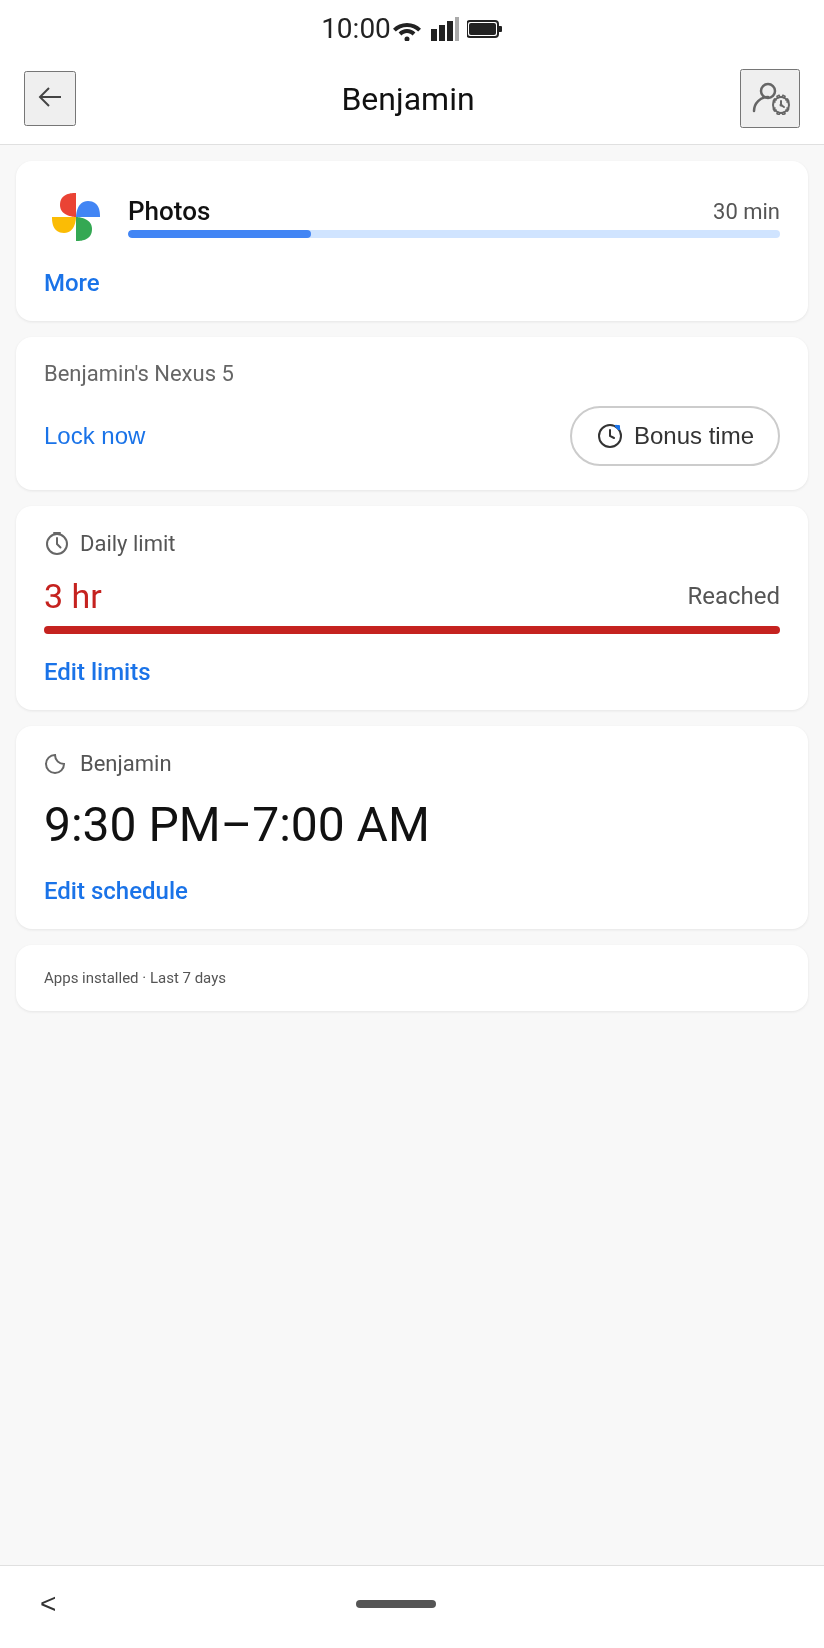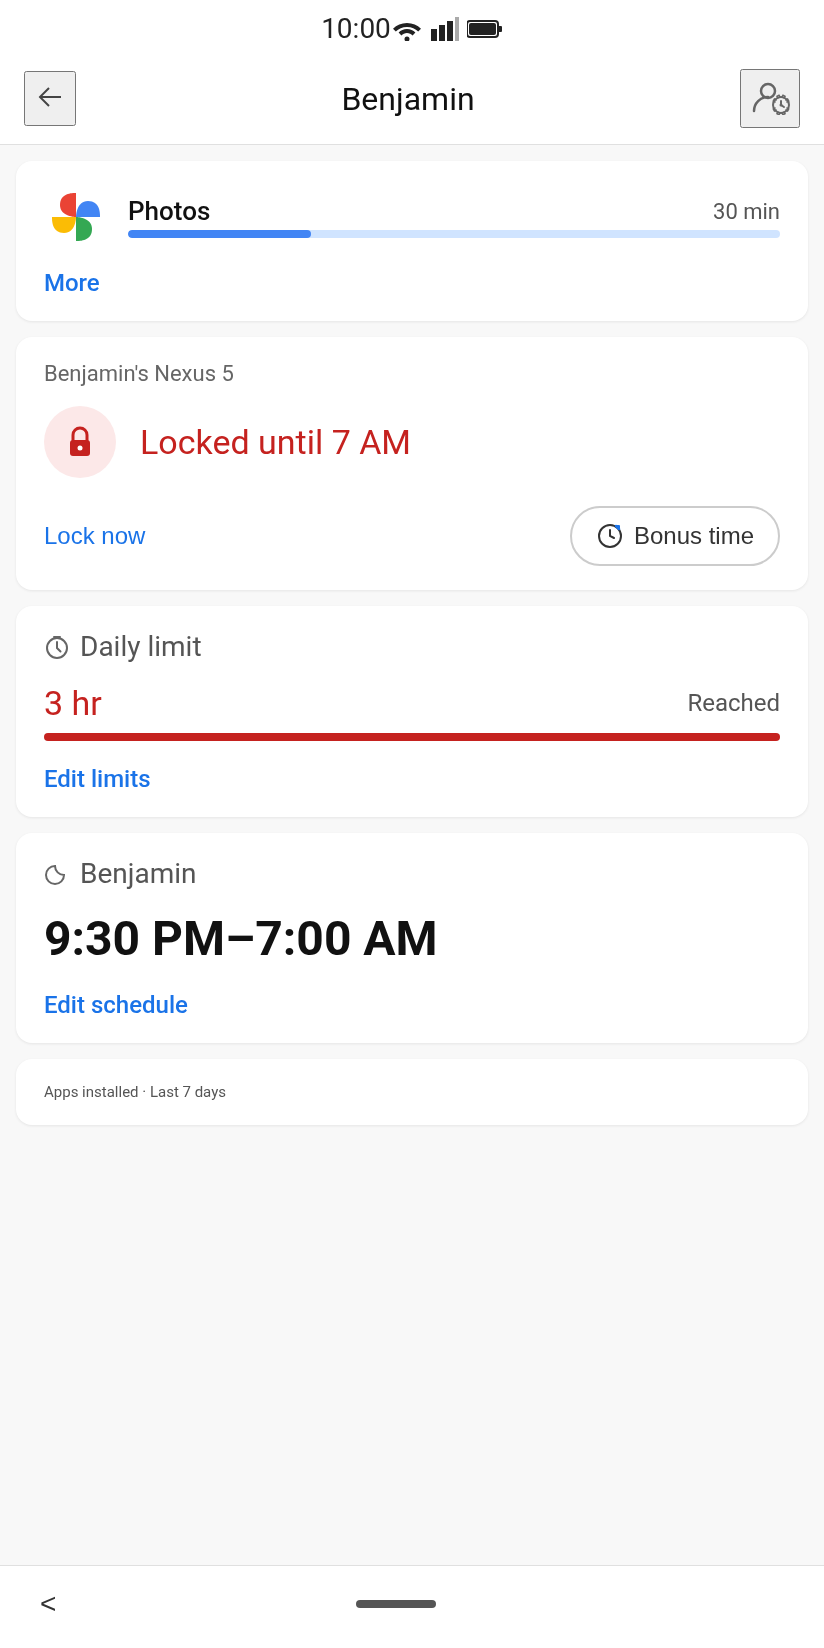--- a/index.html
+++ b/index.html
@@ -168,21 +168,21 @@
       color: #333;
       cursor: pointer;
       background: #fff;
     }
 
     
     .section-label {
       display: flex;
       align-items: center;
       gap: 10px;
-      font-size: 28px;
+      font-size: 22px;
       color: #555;
       margin-bottom: 20px;
     }
     .limit-row {
       display: flex;
       justify-content: space-between;
       align-items: center;
       margin-bottom: 10px;
     }
     .limit-value {
@@ -204,21 +204,21 @@
     .edit-link {
       font-size: 24px;
       color: #1a73e8;
       font-weight: 500;
       cursor: pointer;
     }
 
     
     .bedtime-time {
       font-size: 48px;
-      font-weight: 700;
+      font-weight: 400;
       color: #111;
       margin: 12px 0 24px;
     }
 
     
     .apps-installed-label {
       font-size: 15px;
       color: #555;
     }
 
@@ -327,30 +327,20 @@
         <div class="progress-bar-bg">
           <div class="progress-bar-fill" style="width: 28%"></div>
         </div>
       </div>
     </div>
     <div class="more-link">More</div>
   </div>
 
   <div class="card">
     <div class="device-label">Benjamin's Nexus 5</div>
-    <div class="lock-row">
-      <div class="lock-icon-circle">
-        <svg width="40" height="40" viewBox="0 0 40 40">
-          <rect x="10" y="18" width="20" height="16" rx="3" fill="#c5221f"></rect>
-          <path d="M13 18v-5a7 7 0 0114 0v5" fill="none" stroke="#c5221f" stroke-width="3" stroke-linecap="round"></path>
-          <circle cx="20" cy="26" r="2.5" fill="#fff"></circle>
-        </svg>
-      </div>
-      <span class="lock-text">Locked until 7 AM</span>
-    </div>
     <div class="lock-actions">
       <button class="lock-now-btn">Lock now</button>
       <button class="bonus-time-btn">
         <svg width="28" height="28" viewBox="0 0 28 28">
           <circle cx="14" cy="14" r="11" fill="none" stroke="#333" stroke-width="2"></circle>
           <path d="M14 8v6l4 2" stroke="#333" stroke-width="2" fill="none" stroke-linecap="round"></path>
           <path d="M20 4l3 3" stroke="#1a73e8" stroke-width="2.5" stroke-linecap="round"></path>
           <path d="M20 4h3v3" fill="none" stroke="#1a73e8" stroke-width="2" stroke-linecap="round" stroke-linejoin="round"></path>
         </svg>
         <span>Bonus time</span>

